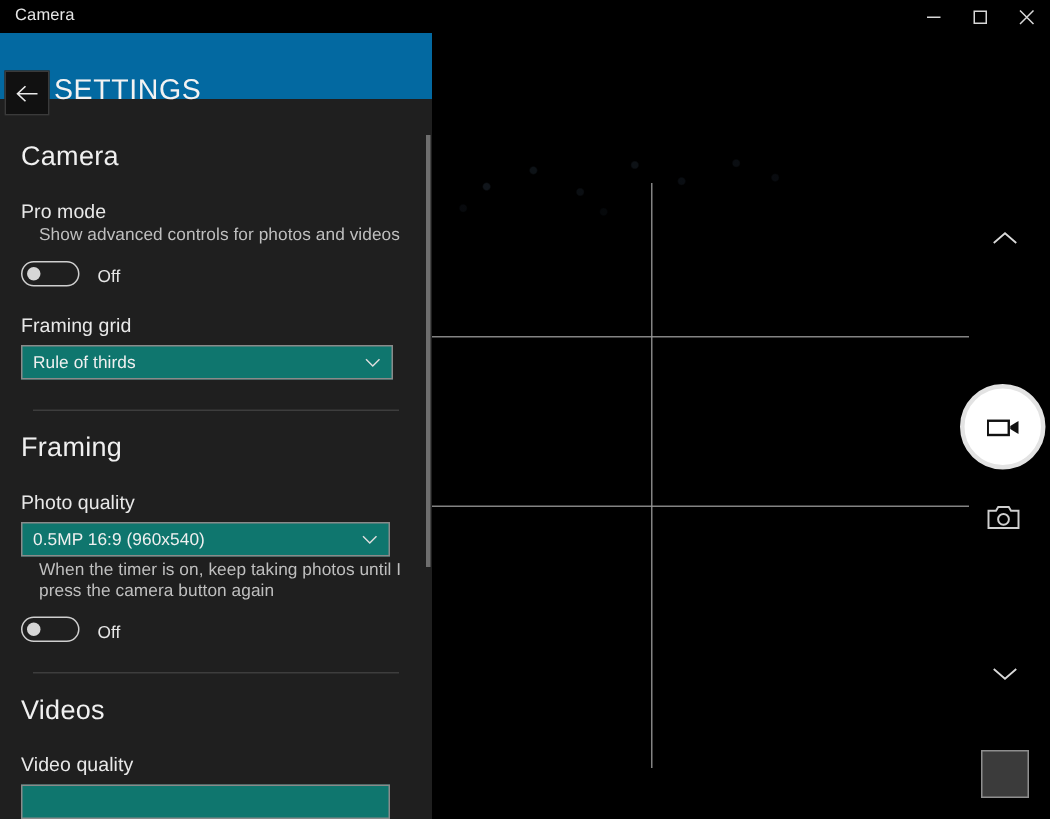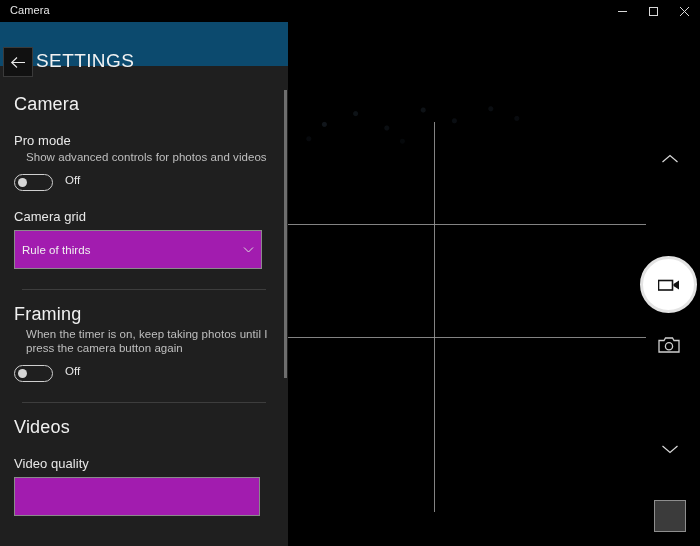--- a/index.html
+++ b/index.html
@@ -59,21 +59,21 @@
     left: 0; top: 22px;
     width: 288px;
     height: 524px;
     background: #1f1f1f;
     overflow: hidden;
   }
   .settings-header {
     position: absolute;
     left: 0; top: 0;
     width: 319px; height: 44px;
-    background: #0c4a6e;
+    background: #0369a1;
   }
   .back-button {
     position: absolute;
     left: 3px; top: 25px;
     width: 30px; height: 30px;
     border: 1px solid #3a3a3a;
     background: #111111;
     display: flex;
     align-items: center;
     justify-content: center;
@@ -120,21 +120,21 @@
     color: #bfbfbf;
     margin: 2px 0 0 12px;
     line-height: 14px;
     letter-spacing: 0.05px;
     max-width: 252px;
   }
 
   
   .toggle-row {
     display: flex;
-    align-items: flex-start;
+    align-items: flex-end;
     margin-top: 10px;
   }
   .toggle {
     width: 39px; height: 17px;
     border: 1px solid #cfcfcf;
     border-radius: 9px;
     background: transparent;
     position: relative;
     box-sizing: border-box;
   }
@@ -148,23 +148,23 @@
   .toggle-state {
     font-size: 11.5px;
     color: #e6e6e6;
     margin-left: 12px;
   }
 
   
   .combo {
     position: relative;
     margin-top: 6px;
-    height: 39px;
+    height: 23px;
     border: 1px solid #8a8a8a;
-    background: #a21caf;
+    background: #0f766e;
     box-sizing: border-box;
     display: flex;
     align-items: center;
   }
   .combo.w248 { width: 248px; }
   .combo.w246 { width: 246px; }
   .combo-value {
     font-size: 11.5px;
     color: #f0f0f0;
     padding-left: 7px;
@@ -335,35 +335,46 @@
           <div class="setting-desc">Show advanced controls for photos and videos</div>
           <div class="toggle-row">
             <div class="toggle">
               <div class="knob"></div>
             </div>
             <div class="toggle-state">Off</div>
           </div>
         </div>
 
         <div>
-          <div class="setting-label">Camera grid</div>
+          <div class="setting-label">Framing grid</div>
           <div class="combo w248">
             <span class="combo-value">Rule of thirds</span>
             <span class="combo-arrow">
               <svg width="11" height="7" viewBox="0 0 11 7">
                 <path d="M1 1 L5.5 5.5 L10 1" stroke="#dcdcdc" stroke-width="1" fill="none"></path>
               </svg>
             </span>
           </div>
         </div>
 
         <div class="divider"></div>
 
         <div class="section-title">Framing</div>
 
+        <div>
+          <div class="setting-label">Photo quality</div>
+          <div class="combo w246">
+            <span class="combo-value">0.5MP 16:9 (960x540)</span>
+            <span class="combo-arrow">
+              <svg width="11" height="7" viewBox="0 0 11 7">
+                <path d="M1 1 L5.5 5.5 L10 1" stroke="#dcdcdc" stroke-width="1" fill="none"></path>
+              </svg>
+            </span>
+          </div>
+        </div>
 
         <div>
           <div class="setting-desc">When the timer is on, keep taking photos until I press the camera button again</div>
           <div class="toggle-row">
             <div class="toggle">
               <div class="knob"></div>
             </div>
             <div class="toggle-state">Off</div>
           </div>
         </div>

